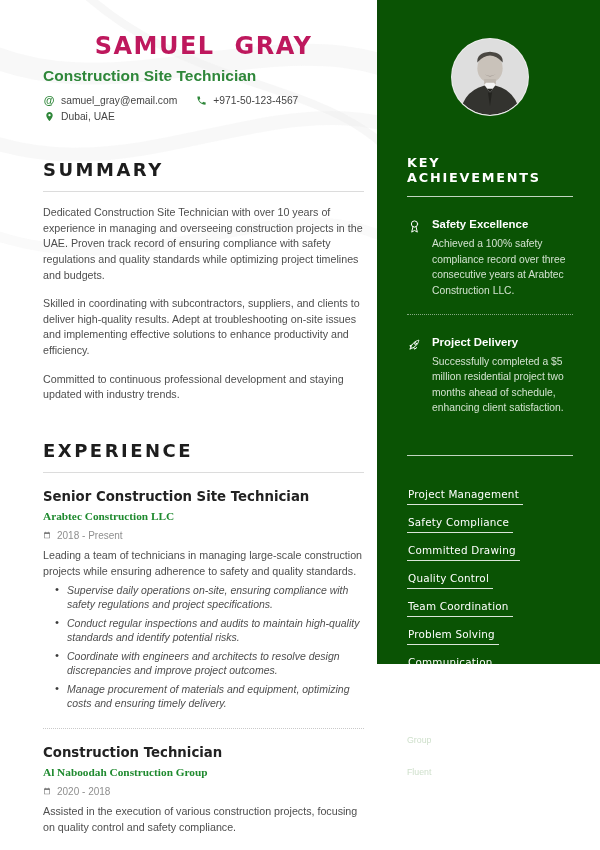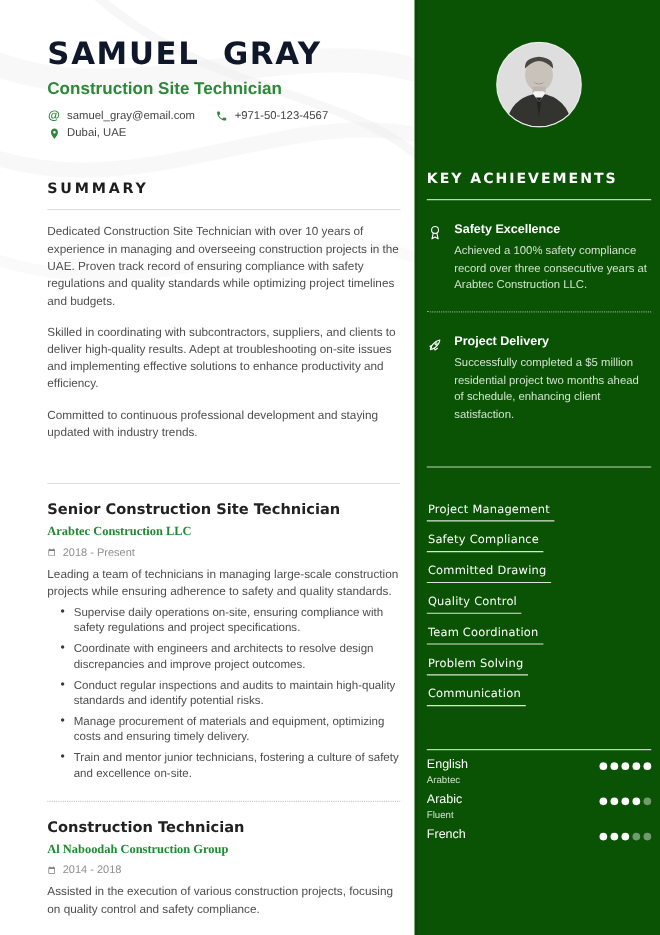--- a/index.html
+++ b/index.html
@@ -6,49 +6,49 @@
   html,body { width:600px; height:850px; }
   body { font-family:"Liberation Sans", sans-serif; background:#fff; }
   .page { position:relative; width:600px; height:850px; display:flex; overflow:hidden; background:#fff; }
 
   
   .waves { position:absolute; top:0; left:0; width:600px; height:430px; pointer-events:none; opacity:.8; }
 
   
   .main { position:relative; width:377px; height:850px; padding:32px 13px 0 43px; z-index:1; }
 
-  .name { font-family:"DejaVu Sans", sans-serif; font-size:28px; font-weight:bold; color:#0f172a; letter-spacing:1.5px; word-spacing:10px; }
+  .name { font-family:"DejaVu Sans", sans-serif; font-size:24px; font-weight:bold; color:#be185d; letter-spacing:1.5px; word-spacing:10px;text-align:center; }
   .role { margin-top:7px; font-size:15.5px; font-weight:bold; color:#2f873a; }
   .contacts { margin-top:9px; font-size:10.3px; color:#454545; }
   .contact-row { display:flex; align-items:center; gap:18px; margin-top:4px; }
   .contact { display:flex; align-items:center; gap:6px; }
   .cicon { width:12px; height:12px; flex:0 0 auto; display:inline-flex; align-items:center; justify-content:center; color:#2f873a; }
   .cicon svg { width:11px; height:11px; fill:#2f873a; }
   .at-glyph { font-size:11px; font-weight:bold; color:#2f873a; line-height:1; }
 
   .section { margin-top:37px; }
-  .h-main { font-family:"DejaVu Sans", sans-serif; font-size:13px; font-weight:bold; letter-spacing:2.5px; color:#1d1d1d; }
+  .h-main { font-family:"DejaVu Sans", sans-serif; font-size:18px; font-weight:bold; letter-spacing:2.5px; color:#1d1d1d; }
   .rule-main { border:none; border-top:1px solid #dcdcdc; margin-top:11px; }
 
   .summary p { margin-top:13px; font-size:10.7px; line-height:1.46; color:#4e4e4e; }
   .summary p:first-child { margin-top:17px; }
 
   .job { margin-top:16px; }
   .job-title { font-family:"DejaVu Sans", sans-serif; font-size:13.3px; font-weight:bold; color:#222; }
   .job-company { margin-top:6px; font-family:Liberation Serif, serif; font-size:11.3px; font-weight:bold; color:#1f8a2f; }
   .job-period { margin-top:8px; display:flex; align-items:center; gap:6px; font-size:10px; color:#8f8f8f; }
   .job-period svg { width:8px; height:8px; fill:#7d7d7d; }
   .job-desc { margin-top:6px; font-size:10.7px; line-height:1.5; color:#4e4e4e; }
-  .job ul { margin-top:4px; list-style:none; }
+  .job ul { margin-top:4px; list-style:none;font-style:italic; }
   .job li { position:relative; padding-left:24px; margin-top:4px; font-size:10.5px; line-height:1.38; color:#4e4e4e; }
   .job li::before { content:"•"; position:absolute; left:12px; top:-1px; color:#3a3a3a; font-size:11px; }
   .dot-sep { border:none; border-top:1px dotted #c9c9c9; margin:17px 0 2px 0; }
 
   
-  .sidebar { position:relative; width:223px; height:850px; background:#0a5304; border-left:3px solid #0a4a06; padding:0 8px; color:#fff; }
+  .sidebar { position:relative; width:223px; height:664px; background:#0a5304; border-left:3px solid #0a4a06; padding:0 27px; color:#fff; }
   .photo-wrap { margin:38px auto 0 auto; width:78px; height:78px; border-radius:50%; overflow:hidden; border:1px solid rgba(255,255,255,.35); background:#e4e4e4; }
   .photo-wrap svg { display:block; width:100%; height:100%; }
 
   .s-section { margin-top:39px; }
   .h-side { font-family:"DejaVu Sans", sans-serif; font-size:12.8px; font-weight:bold; letter-spacing:1.8px; color:#ffffff; }
   .rule-side { border:none; border-top:1px solid rgba(255,255,255,.75); margin-top:11px; }
 
   .ach-item { display:flex; gap:10px; margin-top:21px; }
   .ach-icon { flex:0 0 auto; width:15px; height:15px; margin-top:1px; }
   .ach-icon svg { width:15px; height:15px; stroke:#fff; fill:none; stroke-width:1.6; stroke-linecap:round; stroke-linejoin:round; }
@@ -115,51 +115,51 @@
 
     <div class="section summary">
       <div class="h-main">SUMMARY</div>
       <hr class="rule-main">
       <p>Dedicated Construction Site Technician with over 10 years of experience in managing and overseeing construction projects in the UAE. Proven track record of ensuring compliance with safety regulations and quality standards while optimizing project timelines and budgets.</p>
       <p>Skilled in coordinating with subcontractors, suppliers, and clients to deliver high-quality results. Adept at troubleshooting on-site issues and implementing effective solutions to enhance productivity and efficiency.</p>
       <p>Committed to continuous professional development and staying updated with industry trends.</p>
     </div>
 
     <div class="section">
+      <div class="h-main">EXPERIENCE</div>
       <hr class="rule-main">
 
       <div class="job">
         <div class="job-title">Senior Construction Site Technician</div>
         <div class="job-company">Arabtec Construction LLC</div>
         <div class="job-period">
           <svg viewBox="0 0 24 24">
               <path d="M19 4h-1V2h-2v2H8V2H6v2H5a2 2 0 0 0-2 2v14a2 2 0 0 0 2 2h14a2 2 0 0 0 2-2V6a2 2 0 0 0-2-2zm0 16H5V9h14v11z"></path>
             </svg>
           <span>2018 - Present</span>
         </div>
         <div class="job-desc">Leading a team of technicians in managing large-scale construction projects while ensuring adherence to safety and quality standards.</div>
         <ul>
           <li>Supervise daily operations on-site, ensuring compliance with safety regulations and project specifications.</li>
+          <li>Conduct regular inspections and audits to maintain high-quality standards and identify potential risks.</li>
           <li>Coordinate with engineers and architects to resolve design discrepancies and improve project outcomes.</li>
-          <li>Conduct regular inspections and audits to maintain high-quality standards and identify potential risks.</li>
           <li>Manage procurement of materials and equipment, optimizing costs and ensuring timely delivery.</li>
-          <li>Train and mentor junior technicians, fostering a culture of safety and excellence on-site.</li>
         </ul>
       </div>
 
       <hr class="dot-sep">
 
       <div class="job">
         <div class="job-title">Construction Technician</div>
         <div class="job-company">Al Naboodah Construction Group</div>
         <div class="job-period">
           <svg viewBox="0 0 24 24">
               <path d="M19 4h-1V2h-2v2H8V2H6v2H5a2 2 0 0 0-2 2v14a2 2 0 0 0 2 2h14a2 2 0 0 0 2-2V6a2 2 0 0 0-2-2zm0 16H5V9h14v11z"></path>
             </svg>
-          <span>2014 - 2018</span>
+          <span>2020 - 2018</span>
         </div>
         <div class="job-desc">Assisted in the execution of various construction projects, focusing on quality control and safety compliance.</div>
 
       </div>
     </div>
   </div>
 
   <div class="sidebar">
 
     <div class="photo-wrap">
@@ -230,21 +230,21 @@
         <div class="skill">Communication</div>
       </div>
     </div>
 
     <div class="s-section">
       <hr class="rule-side">
 
       <div class="lang-row">
         <div>
           <div class="lang-name">English</div>
-          <div class="lang-level">Arabtec</div>
+          <div class="lang-level">Group</div>
         </div>
         <div class="dots">
             <span class="dot on"></span>
             <span class="dot on"></span>
             <span class="dot on"></span>
             <span class="dot on"></span>
             <span class="dot on"></span>
           </div>
       </div>
 

